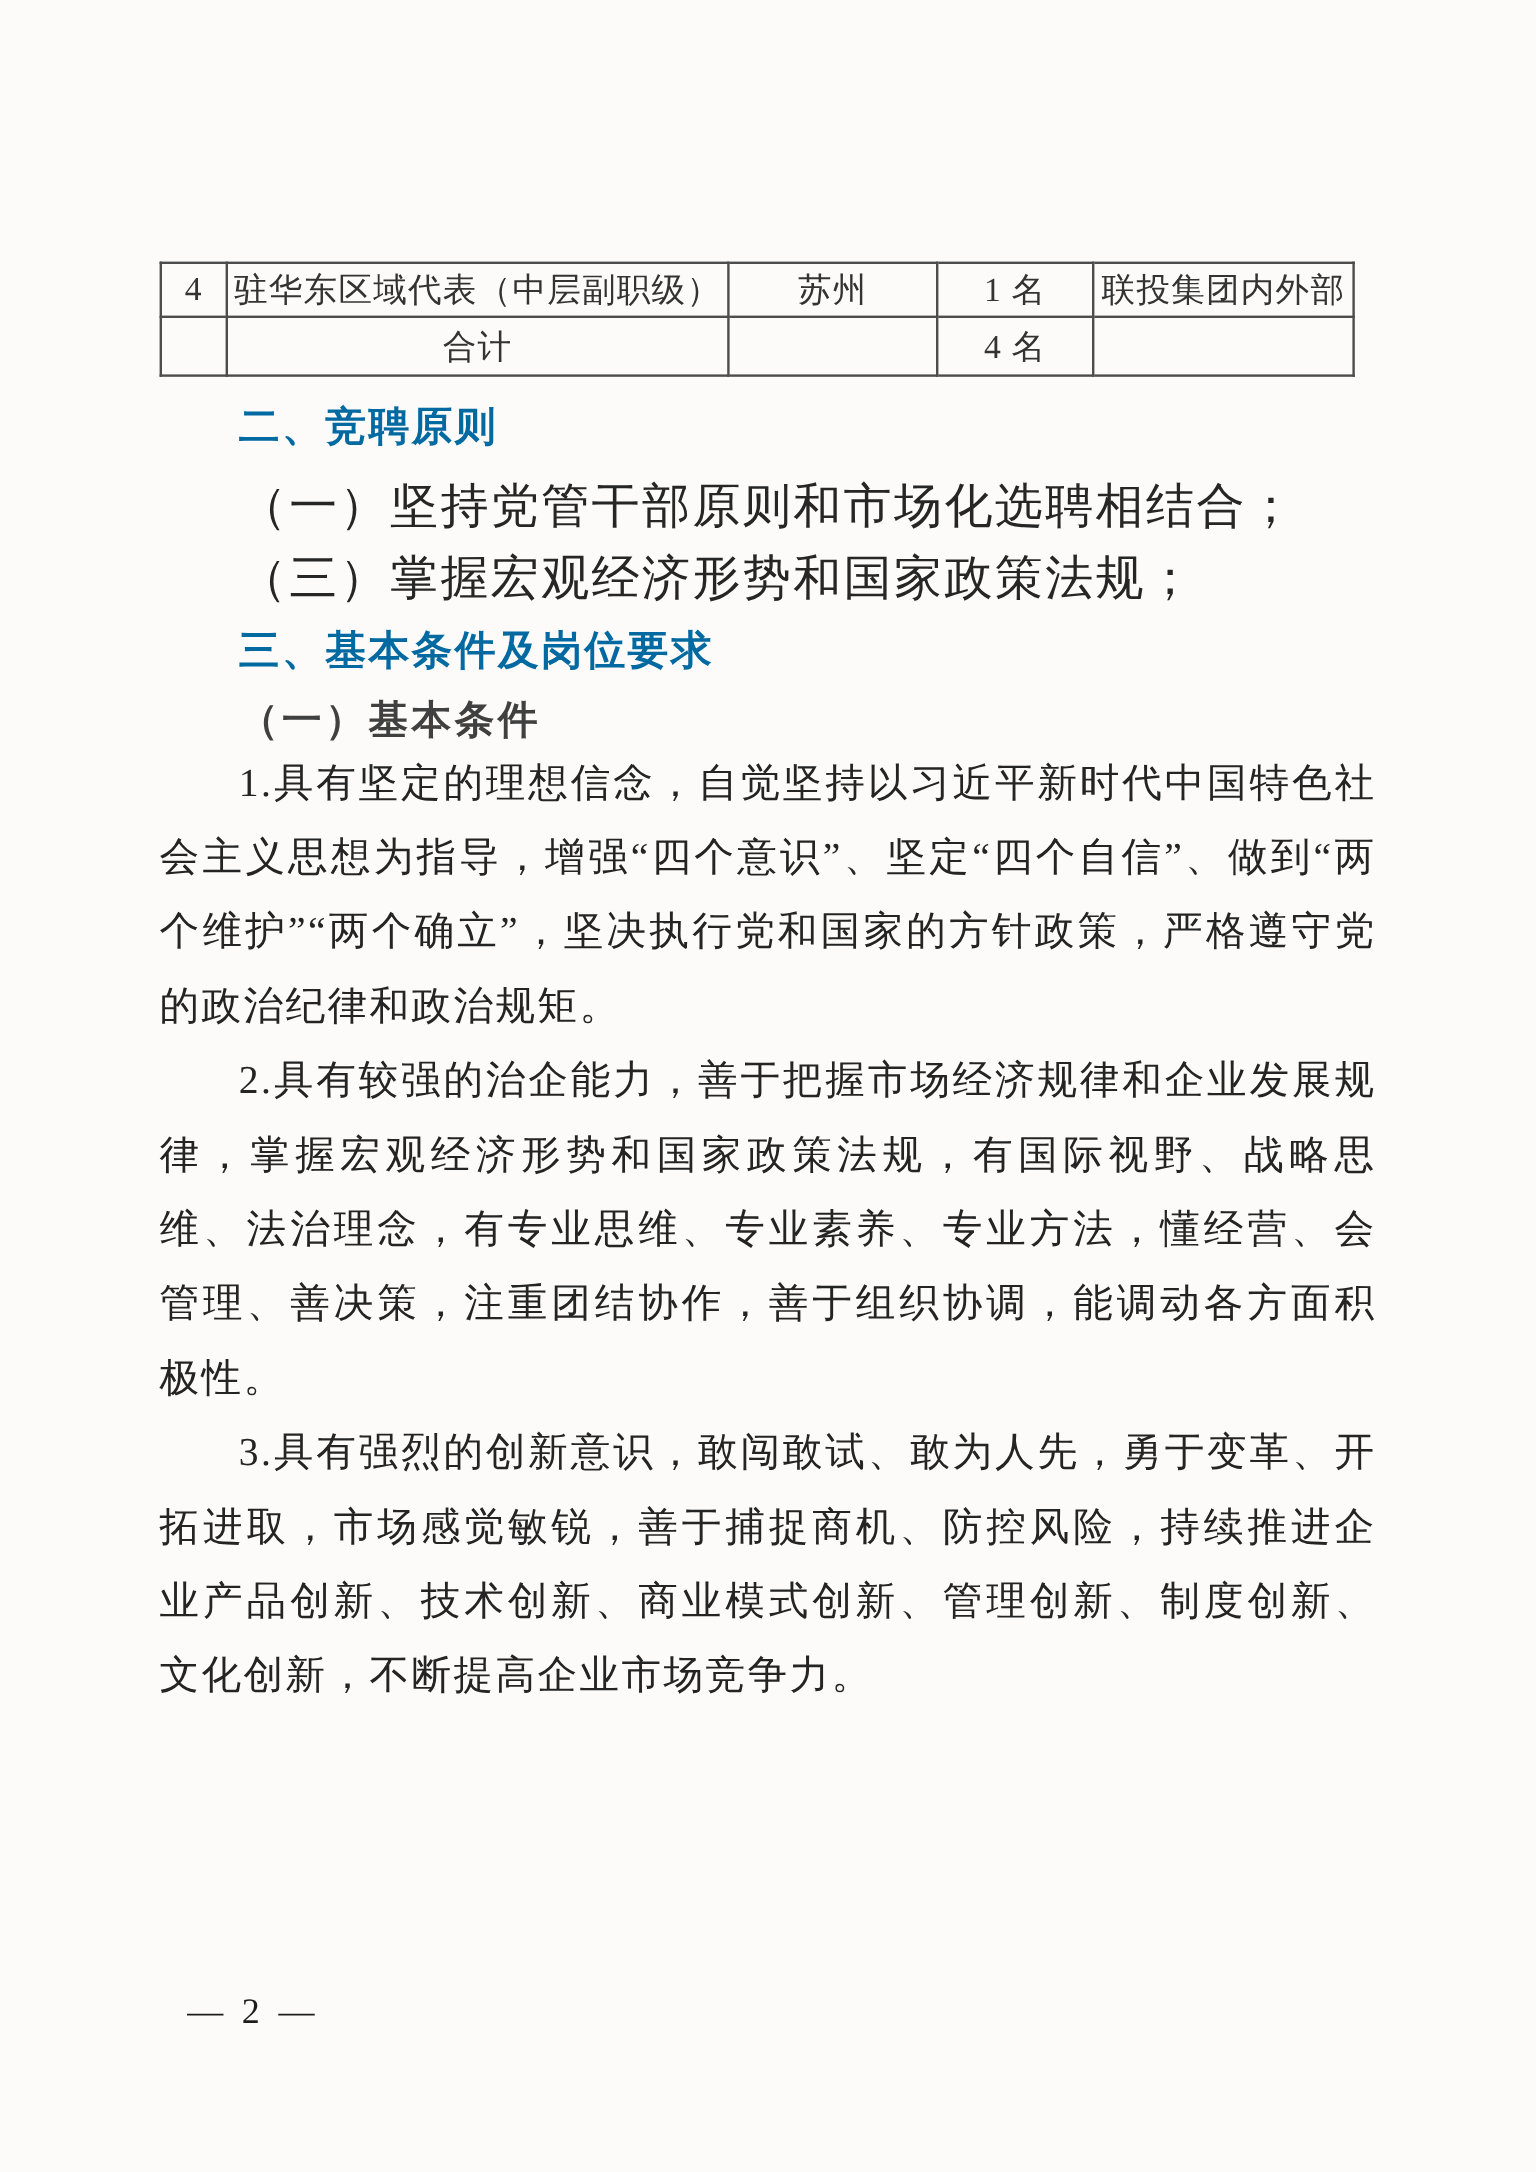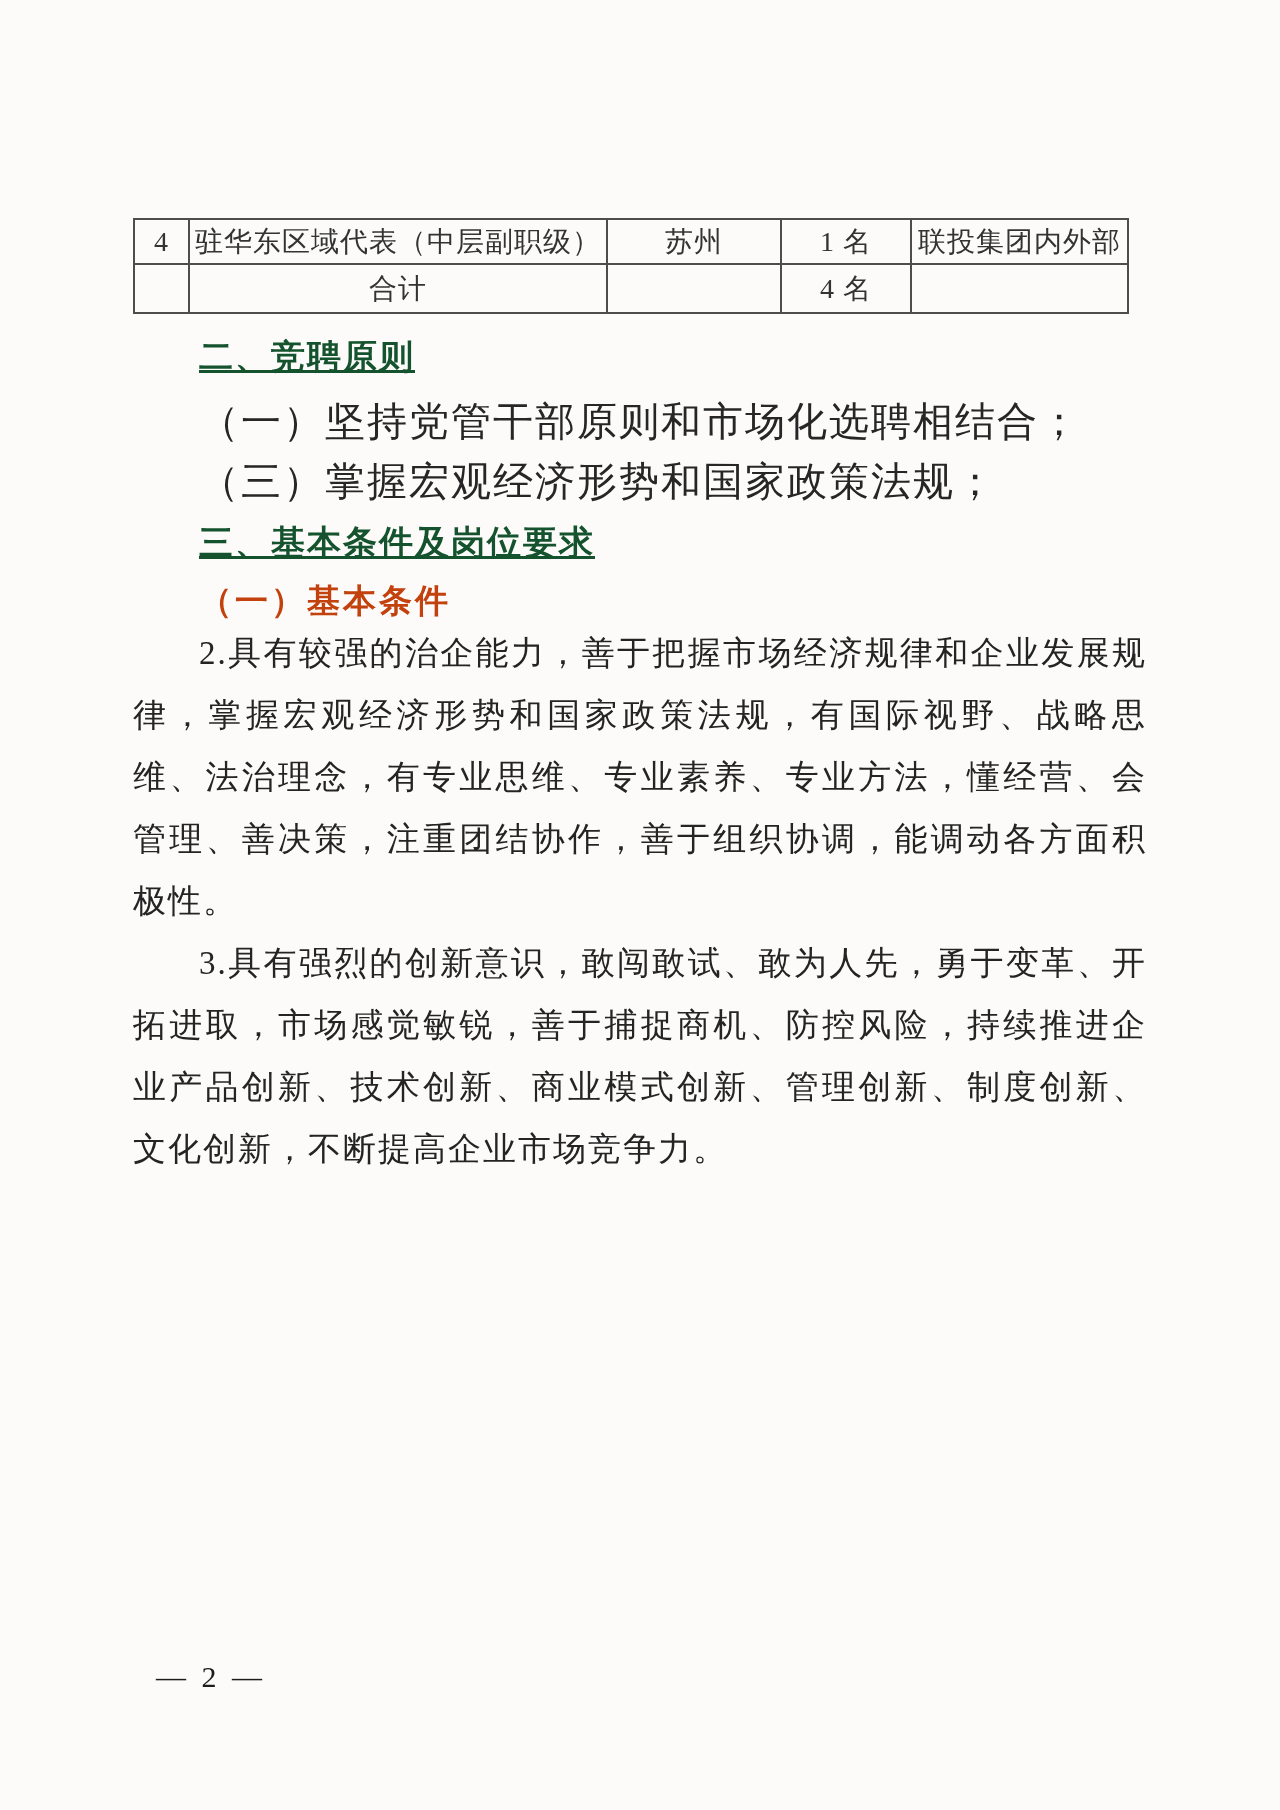--- a/index.html
+++ b/index.html
@@ -36,31 +36,30 @@
     overflow: hidden;
     white-space: nowrap;
   }
   tr.r1 { height: 45px; }
   tr.r2 { height: 49px; }
   
   h2.sec {
     font-family: "Liberation Sans", "DejaVu Sans", sans-serif;
     font-size: 34px;
     font-weight: bold;
-    color: #14532d;
+    color: #0369a1;
     margin: 20px 0 0 66px;
     line-height: 44px;
     letter-spacing: 2px;
-    text-decoration: underline;
   }
   h2.sec.second { margin-top: 8px; }
   h3.sub {
     font-size: 33px;
     font-weight: bold;
-    color: #c2410c;
+    color: #404040;
     margin: 16px 0 0 66px;
     line-height: 42px;
     letter-spacing: 3px;
   }
   
   p.principle {
     margin: 0 0 0 66px;
     font-size: 40px;
     line-height: 60px;
     letter-spacing: 2px;
@@ -122,19 +121,20 @@
 
     <h2 class="sec">二、竞聘原则</h2>
 
     <p class="principle first">（一）坚持党管干部原则和市场化选聘相结合；</p>
     <p class="principle">（三）掌握宏观经济形势和国家政策法规；</p>
 
     <h2 class="sec second">三、基本条件及岗位要求</h2>
 
     <h3 class="sub">（一）基本条件</h3>
 
+    <p class="body">1.具有坚定的理想信念，自觉坚持以习近平新时代中国特色社会主义思想为指导，增强“四个意识”、坚定“四个自信”、做到“两个维护”“两个确立”，坚决执行党和国家的方针政策，严格遵守党的政治纪律和政治规矩。</p>
     <p class="body">2.具有较强的治企能力，善于把握市场经济规律和企业发展规律，掌握宏观经济形势和国家政策法规，有国际视野、战略思维、法治理念，有专业思维、专业素养、专业方法，懂经营、会管理、善决策，注重团结协作，善于组织协调，能调动各方面积极性。</p>
     <p class="body">3.具有强烈的创新意识，敢闯敢试、敢为人先，勇于变革、开拓进取，市场感觉敏锐，善于捕捉商机、防控风险，持续推进企业产品创新、技术创新、商业模式创新、管理创新、制度创新、文化创新，不断提高企业市场竞争力。</p>
 
   </div>
 
   <div class="footer">— 2 —</div>
 </div>
 
 </body></html>

